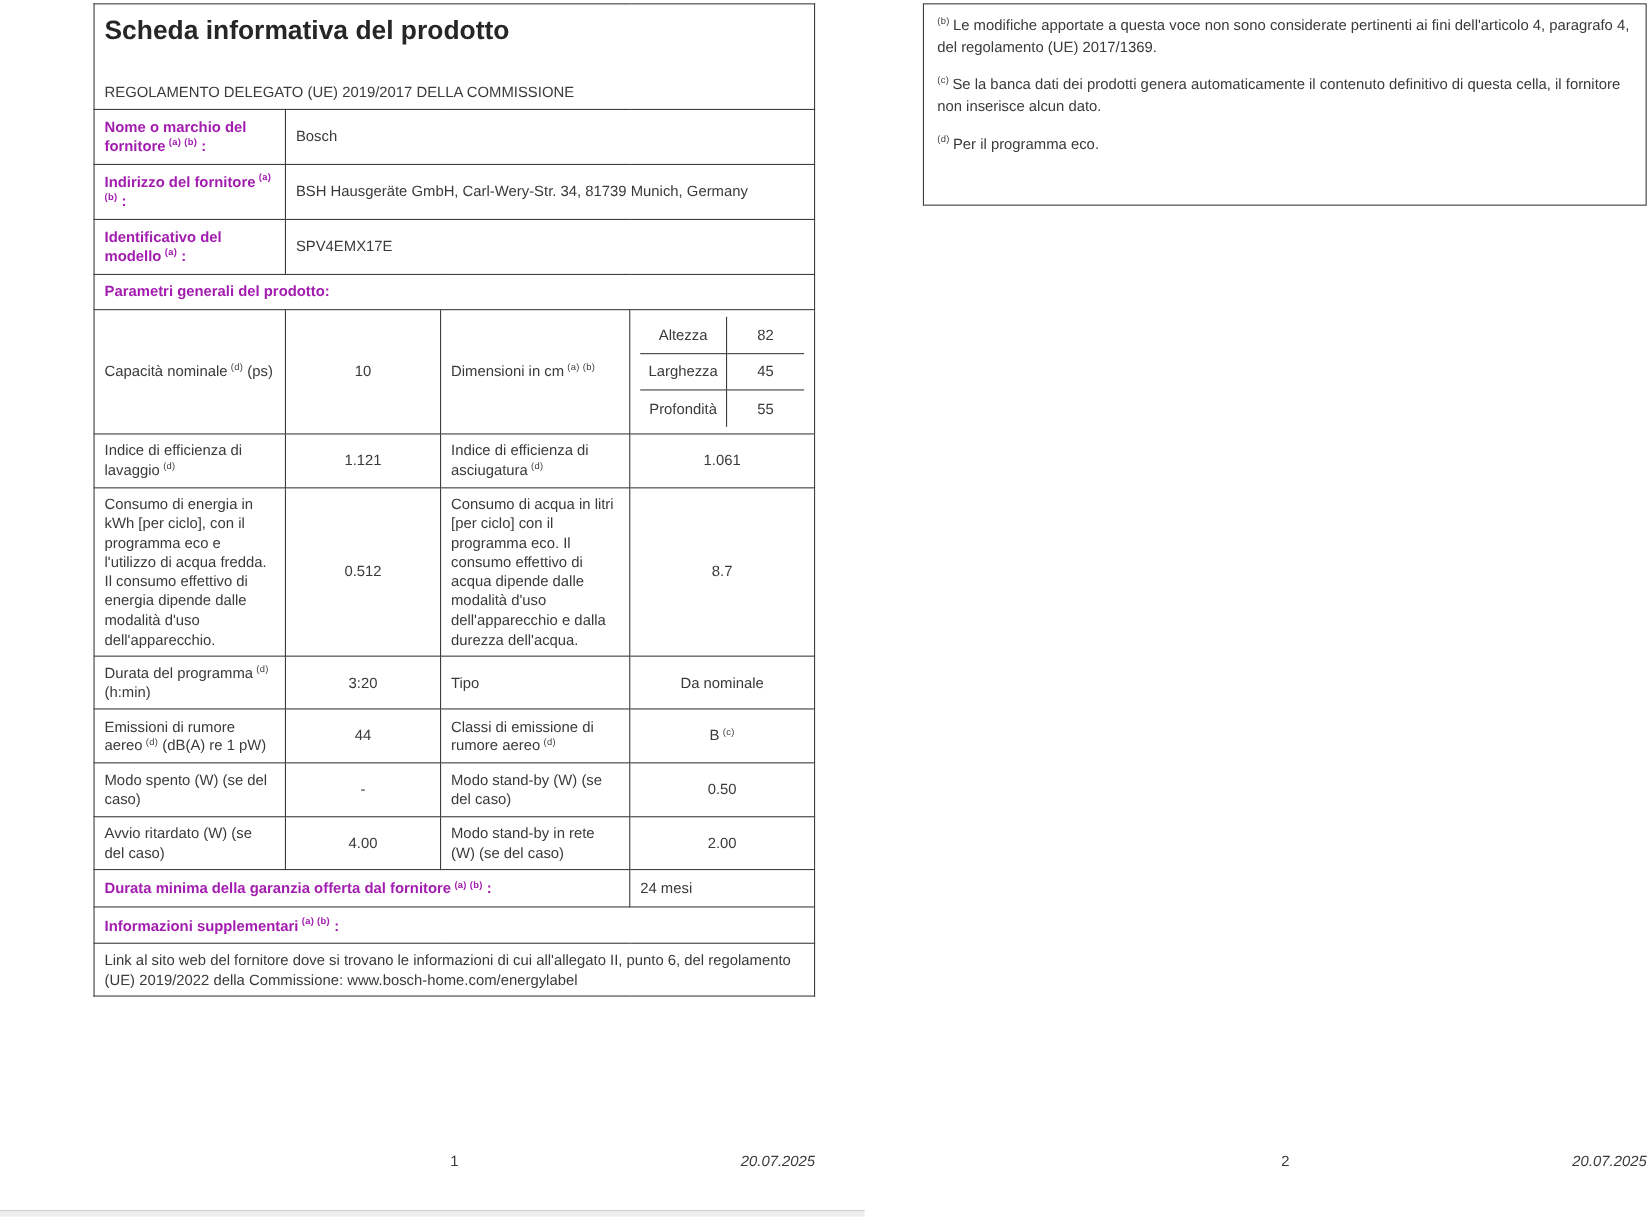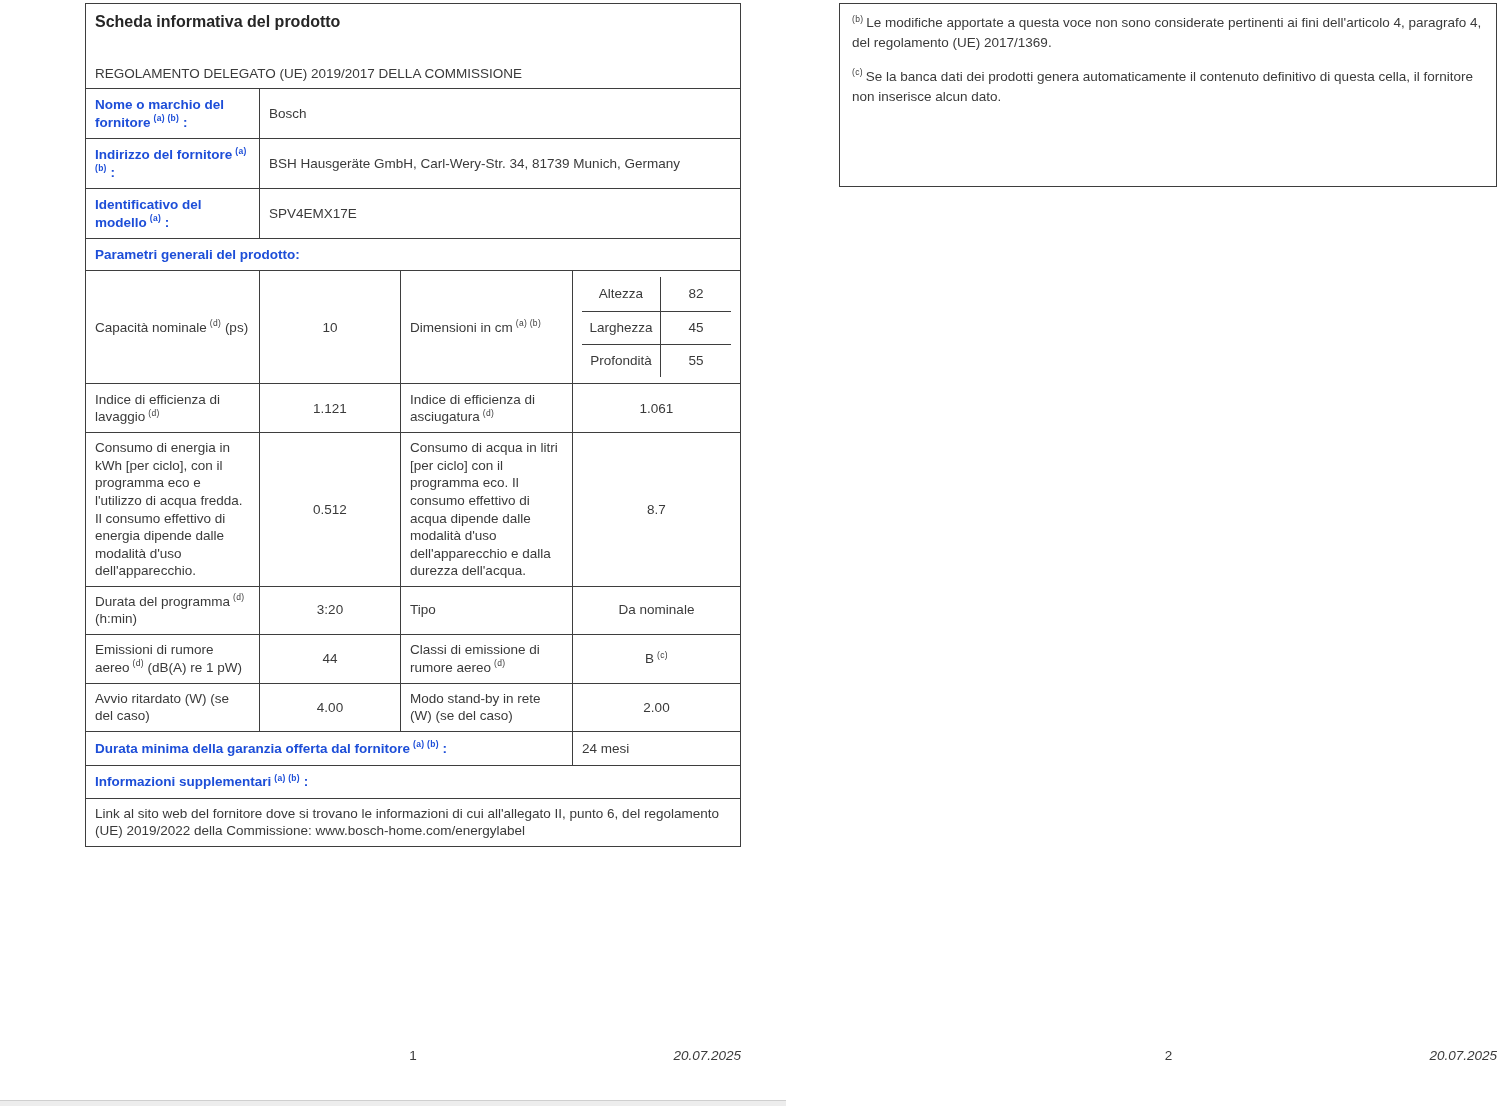--- a/index.html
+++ b/index.html
@@ -9,23 +9,23 @@
     -webkit-font-smoothing:antialiased;
   }
   
   .sheet1{position:absolute;left:85px;top:3px;width:656px;}
   table.fiche{border-collapse:collapse;width:100%;table-layout:fixed;}
   table.fiche td{
     border:1px solid #3e3e3e;padding:6px 9px;font-size:13.5px;line-height:1.3;
     vertical-align:middle;word-wrap:break-word;
   }
   td.headcell{padding:10px 9px 12px;}
-  .doc-title{font-size:16px;font-weight:bold;color:#262626;margin:2px 0 32px;}
+  .doc-title{font-size:24px;font-weight:bold;color:#262626;margin:2px 0 32px;}
   .doc-sub{font-size:13.5px;color:#3a3a3a;}
-  .b{font-weight:bold;color:#1d4ed8;}
+  .b{font-weight:bold;color:#a21caf;}
   .val{text-align:center;}
   sup.fn{font-size:8.5px;vertical-align:super;line-height:0;margin-left:3px;letter-spacing:.3px;}
   sup.fn.l{margin-left:0;margin-right:3px;}
   td.dims{padding:0;height:100px;text-align:center;}
   .dimgrid{display:grid;grid-template-columns:79px 1fr;grid-template-rows:1fr 1fr 1fr;height:100%;}
   .dimgrid>div{display:flex;align-items:center;justify-content:center;border-top:1px solid #3e3e3e;}
   .dimgrid>div:nth-child(-n+2){border-top:none;}
   .dimgrid>div:nth-child(odd){border-right:1px solid #3e3e3e;}
   tr.r50{height:50px;} tr.r32{height:32px;} tr.r34{height:34px;} tr.r100{height:100px;}
   tr.r48{height:48px;} tr.r49{height:49px;} tr.r122{height:122px;} tr.r33{height:33px;} tr.r72{height:72px;}
@@ -125,20 +125,26 @@
       <td class="val">Da nominale</td>
     </tr>
 
     <tr class="r49">
       <td><span>Emissioni di rumore aereo</span><sup class="fn">(d)</sup><span> (dB(A) re 1 pW)</span></td>
       <td class="val">44</td>
       <td><span>Classi di emissione di rumore aereo</span><sup class="fn">(d)</sup></td>
       <td class="val"><span>B</span><sup class="fn">(c)</sup></td>
     </tr>
 
+    <tr class="r49">
+      <td>Modo spento (W) (se del caso)</td>
+      <td class="val">-</td>
+      <td>Modo stand-by (W) (se del caso)</td>
+      <td class="val">0.50</td>
+    </tr>
 
     <tr class="r48">
       <td>Avvio ritardato (W) (se del caso)</td>
       <td class="val">4.00</td>
       <td>Modo stand-by in rete (W) (se del caso)</td>
       <td class="val">2.00</td>
     </tr>
 
     <tr class="r34">
       <td colspan="3" class="b"><span>Durata minima della garanzia offerta dal fornitore</span><sup class="fn">(a) (b)</sup><span> :</span></td>
@@ -152,20 +158,21 @@
     <tr class="r48">
       <td colspan="4">Link al sito web del fornitore dove si trovano le informazioni di cui all'allegato II, punto 6, del regolamento (UE) 2019/2022 della Commissione: www.bosch-home.com/energylabel</td>
     </tr>
   </tbody>
     </table>
 </div>
 
 <div class="sheet2">
   <p><sup class="fn l">(b)</sup><span>Le modifiche apportate a questa voce non sono considerate pertinenti ai fini dell'articolo 4, paragrafo 4, del regolamento (UE) 2017/1369.</span></p>
   <p><sup class="fn l">(c)</sup><span>Se la banca dati dei prodotti genera automaticamente il contenuto definitivo di questa cella, il fornitore non inserisce alcun dato.</span></p>
+  <p><sup class="fn l">(d)</sup><span>Per il programma eco.</span></p>
 </div>
 
 <div class="footer footer1">
   <span class="num">1</span>
   <span class="date">20.07.2025</span>
 </div>
 <div class="footer footer2">
   <span class="num">2</span>
   <span class="date">20.07.2025</span>
 </div>

